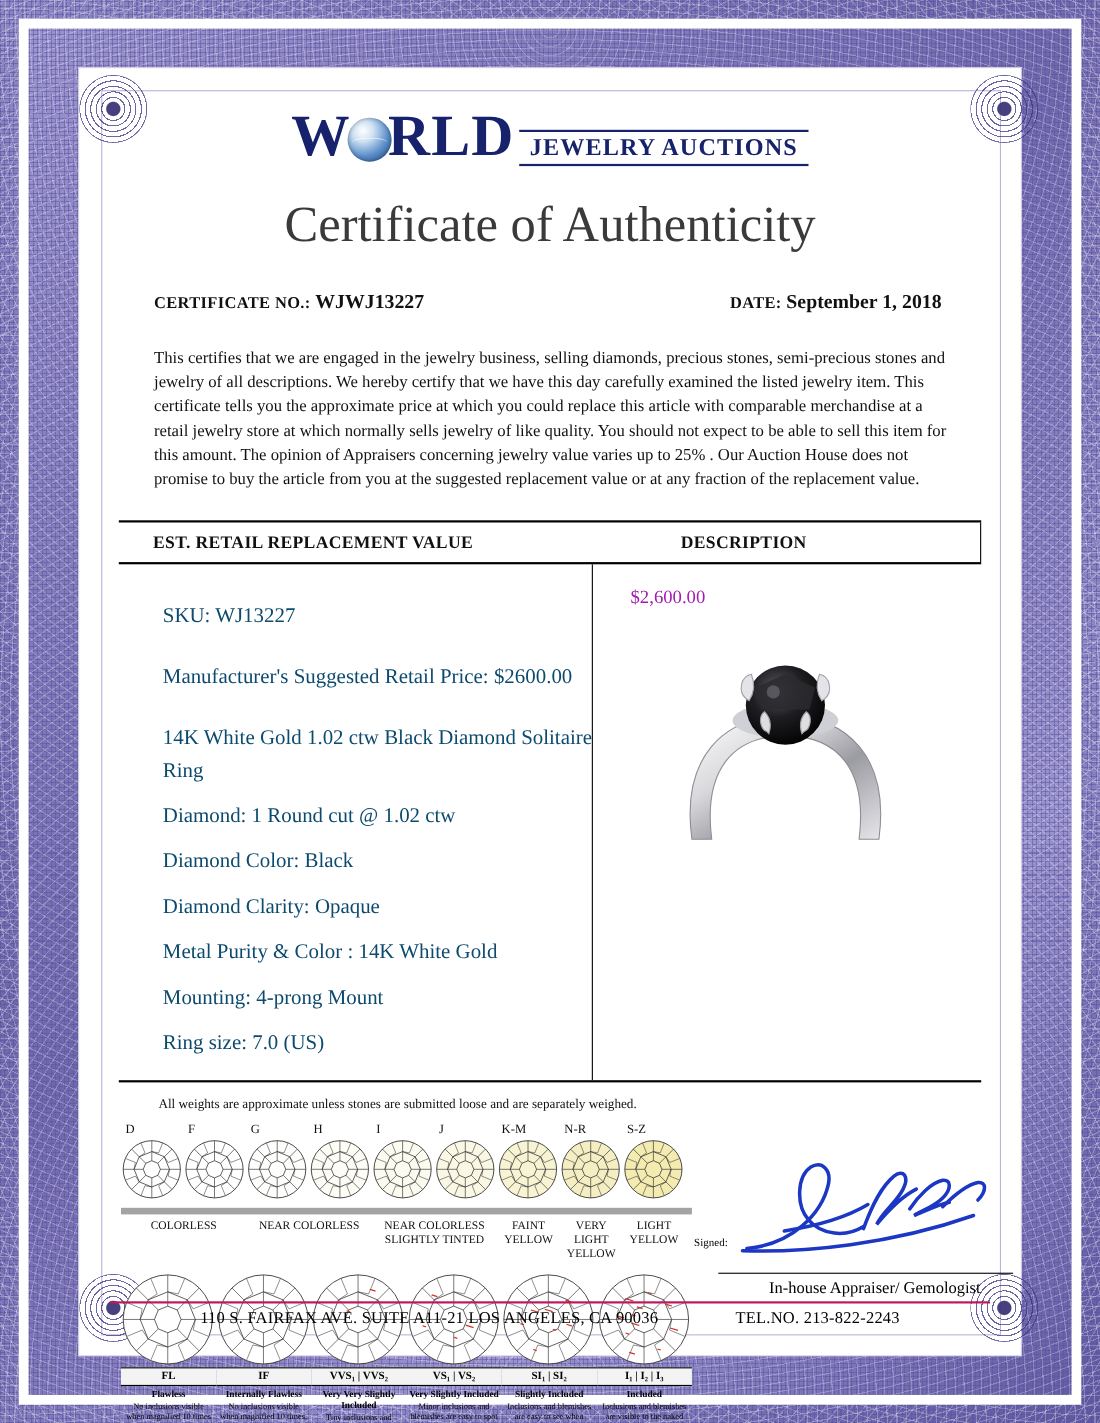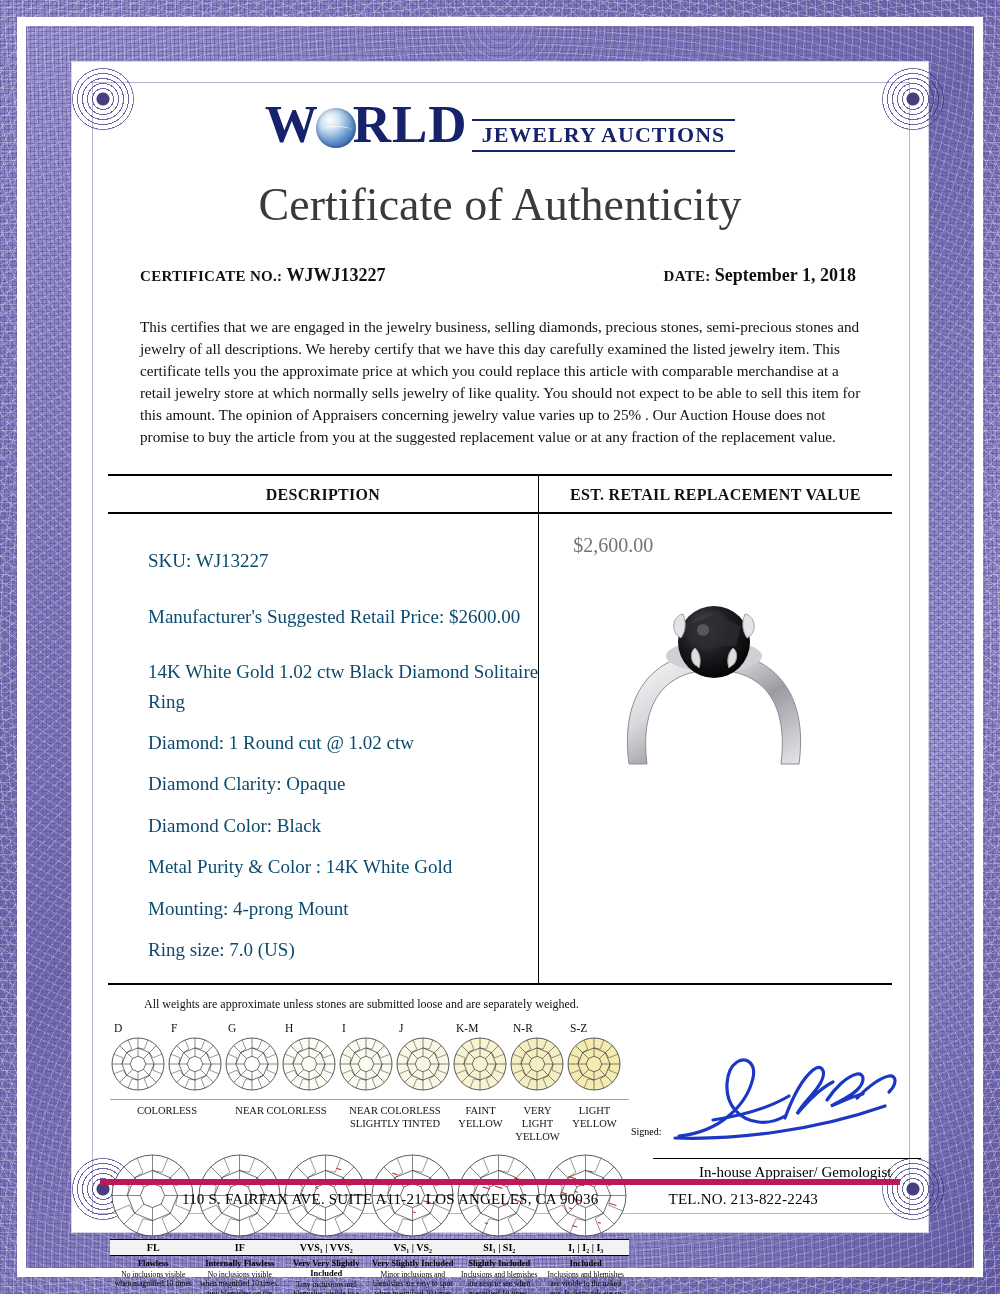--- a/index.html
+++ b/index.html
@@ -147,21 +147,21 @@
     text-align:center; padding:10px 4px 8px;
     color:#111;
   }
   .th-desc { width:55%; border-right:1px solid #000; }
   .th-val { width:45%; }
   .tbody { display:flex; min-height:300px; border-bottom:2px solid #000; }
   .td-desc { width:55%; border-right:1px solid #000; padding:20px 0 18px 40px; box-sizing:border-box; }
   .td-val  { width:45%; padding:20px 0 18px 34px; box-sizing:border-box; position:relative; }
   .desc-line { font-size:19px; color:#0c4a6e; line-height:1.55;margin-top:12px; }
   .desc-gap { height:14px; }
-  .price { font-size:20px; color:#737373; }
+  .price { font-size:17px; color:#a21caf; }
 
   .ring-img { position:absolute; left:60px; top:80px; width:230px; height:180px; }
 
   .note {
     margin:12px 0 0 44px;
     font-size:12px; color:#111;
   }
 
   .charts { display:flex; margin:10px 6px 0 10px; gap:14px; }
   .color-chart { width:520px; }
@@ -169,21 +169,21 @@
   .grade-letters span {
     font-size:11.5px; color:#111; width:57px; text-align:left;
   }
   .stone-row { display:flex; margin-top:2px; }
   .stone {
     width:57px; height:57px; margin-right:0px;
     position:relative;
   }
   .stone svg { display:block; }
   .colorless-labels {
-    display:flex; margin-top:6px; border-top:1px solid #a3a3a3; padding-top:4px;
+    display:flex; margin-top:6px; border-top:6px solid #a3a3a3; padding-top:4px;
   }
   .cl {
     font-size:10.5px; text-align:center; color:#111; line-height:1.25;
   }
 
   .clarity-row { display:flex; margin-top:10px; }
   .clarity-cell { width:86.5px; }
   .clarity-stone { height:86px; }
   .clarity-grade {
     border-top:1px solid #000; border-bottom:1px solid #000;
@@ -193,21 +193,21 @@
   .clarity-desc { font-size:7.6px; text-align:center; line-height:1.25; padding:0 3px; }
 
   .sign-area { width:280px; position:relative; padding-top:18px; }
   .sign-svg { position:absolute; left:18px; top:22px; }
   .sign-line { position:absolute; left:10px; top:136px; width:268px; border-bottom:1px solid #000; }
   .sign-label { position:absolute; left:-12px; top:104px; font-size:10px; }
   .sign-role { position:absolute; left:56px; top:142px; font-size:15px; }
 
   .footer {
     position:absolute; left:0; bottom:-2px; width:800px;
-    border-top:6px solid #be185d; padding-top:6px;
+    border-top:2px solid #be185d; padding-top:6px;
     display:flex; justify-content:space-between;
     font-size:15px; letter-spacing:.2px;
   }
   .footer .addr { padding-left:82px; }
   .footer .tel { padding-right:82px; }
 </style>
 </head>
 <body>
 
 <div class="border-outer"></div>
@@ -240,33 +240,33 @@
       <span class="meta-label">DATE:</span>
       <span class="meta-value">September 1, 2018</span>
     </div>
   </div>
 
   <div class="blurb">This certifies that we are engaged in the jewelry business, selling diamonds, precious stones, semi-precious stones and jewelry of all descriptions.  We hereby certify that we have this day carefully examined the listed jewelry item. This certificate tells you the approximate price at which you could replace this article with comparable merchandise at a retail jewelry store at which normally sells jewelry of like quality.  You should not expect to be able to sell this item for this amount.  The opinion of Appraisers concerning jewelry value varies up to 25% .   Our Auction House does not promise to buy the article from you at the suggested replacement value or at any fraction of the replacement value.</div>
 
   <div class="table-wrap">
     <div class="hr-top"></div>
     <div class="thead">
+      <div class="th th-val">EST. RETAIL REPLACEMENT VALUE</div>
       <div class="th th-desc">DESCRIPTION</div>
-      <div class="th th-val">EST. RETAIL REPLACEMENT VALUE</div>
     </div>
     <div class="tbody">
       <div class="td-desc">
         <div class="desc-line">SKU: WJ13227</div>
         <div class="desc-gap"></div>
         <div class="desc-line">Manufacturer's Suggested Retail Price: $2600.00</div>
         <div class="desc-gap"></div>
         <div class="desc-line">14K White Gold 1.02 ctw Black Diamond Solitaire Ring</div>
         <div class="desc-line">Diamond: 1 Round cut @ 1.02 ctw</div>
+        <div class="desc-line"> Diamond Color: Black</div>
         <div class="desc-line"> Diamond Clarity: Opaque</div>
-        <div class="desc-line"> Diamond Color: Black</div>
         <div class="desc-line">Metal Purity &amp; Color : 14K White Gold</div>
         <div class="desc-line"> Mounting: 4-prong Mount</div>
         <div class="desc-line">Ring size: 7.0 (US)</div>
       </div>
       <div class="td-val">
         <div class="price">$2,600.00</div>
         <svg class="ring-img" viewBox="0 0 230 180">
           <defs>
             <linearGradient id="bandg" x1="0" y1="0" x2="1" y2="1">
               <stop offset="0%" stop-color="#ffffff"></stop>

